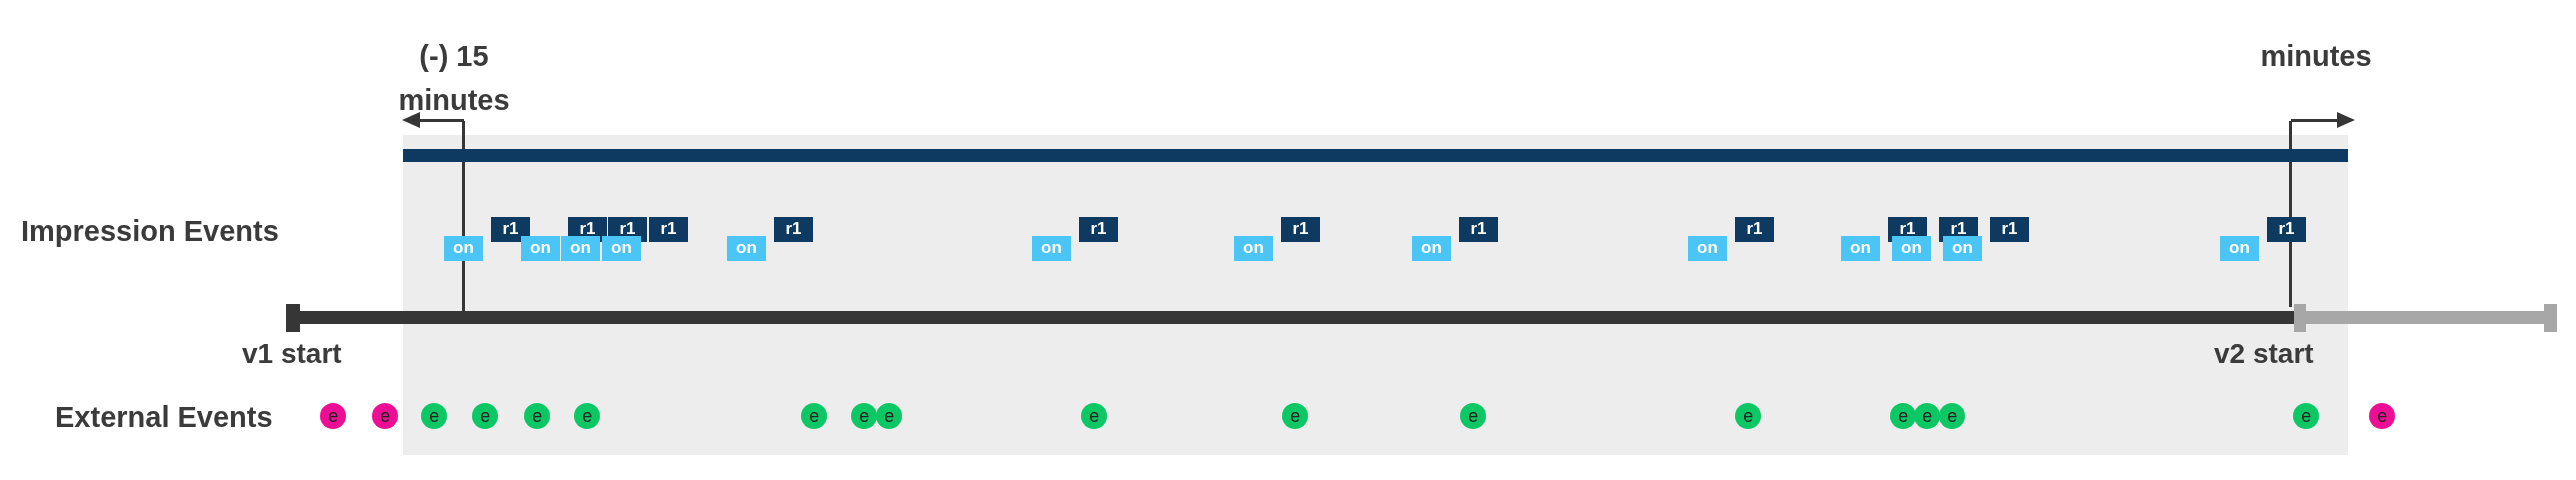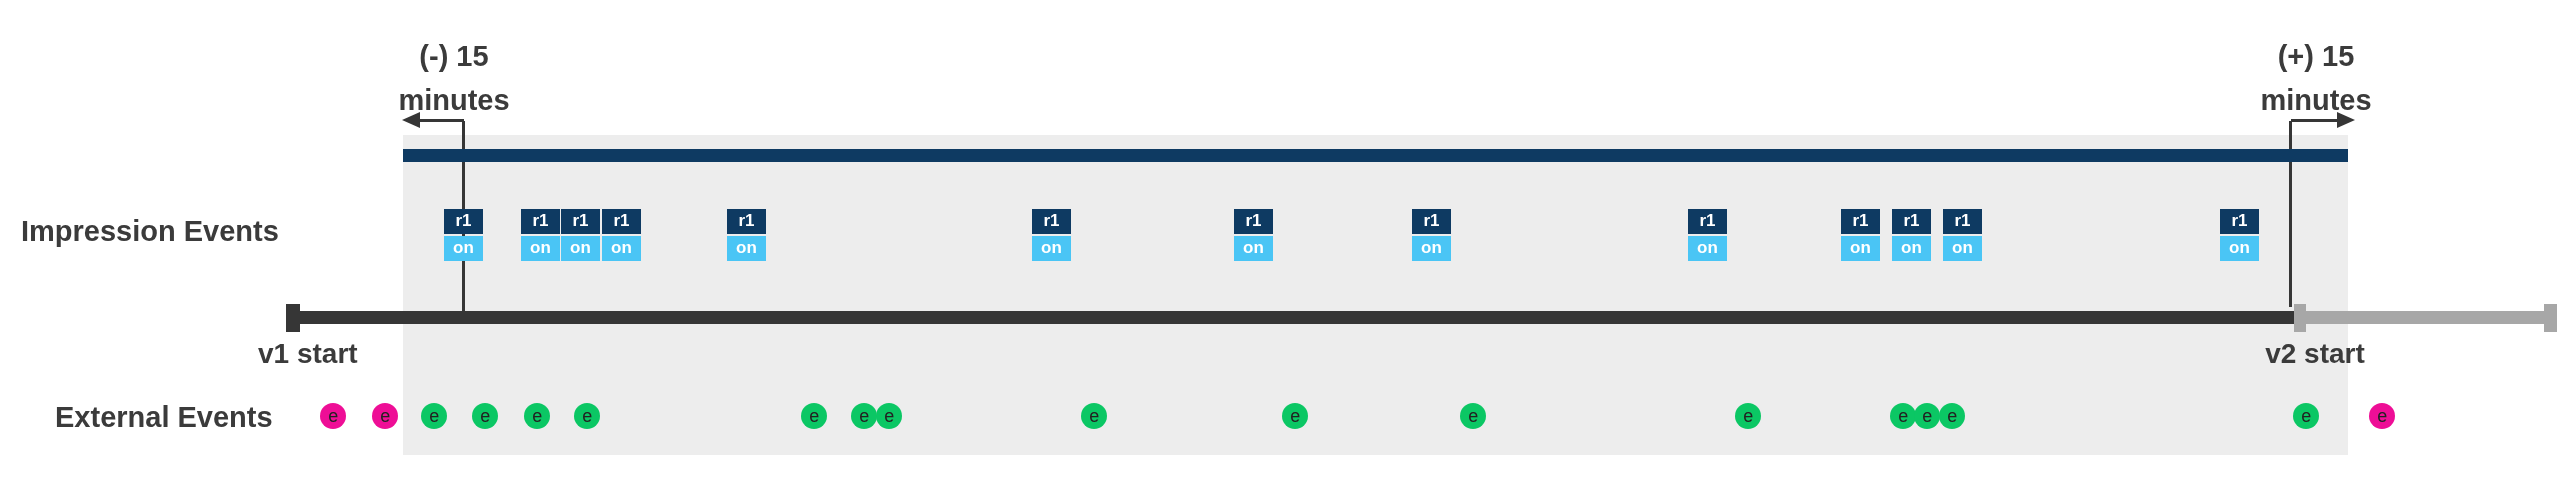--- a/index.html
+++ b/index.html
@@ -36,33 +36,33 @@
   .row-label{
     position:absolute;color:var(--text_dark);font-size:29px;font-weight:700;white-space:nowrap;
   }
   .impression-label{left:21px;top:215px;}
   .external-label{left:55px;top:401px;}
   .badge-stack{position:absolute;top:201px;width:39px;}
   .badge{
     position:absolute;left:0;width:39px;height:24.5px;
     text-align:center;line-height:24.5px;font-size:17px;font-weight:700;color:#ffffff;
   }
-  .badge.r1{top:8px;background:var(--navy);}
+  .badge.r1{top:16px;background:var(--navy);margin-left:47px;}
   .badge.on{top:35px;background:var(--sky);}
   .timeline-dark{position:absolute;left:288px;top:311px;width:2006px;height:13.2px;background:var(--line_dark);}
   .timeline-gray{position:absolute;left:2306px;top:311px;width:239px;height:13.2px;background:var(--gray_line);}
   .tick{position:absolute;top:304px;height:28px;}
   .tick-v1{left:286px;width:14px;background:var(--line_dark);}
   .tick-v2{left:2294px;width:12.3px;background:var(--gray_line);}
   .tick-end{left:2544px;width:13.2px;background:var(--gray_line);}
   .v-label{
-    position:absolute;top:338px;color:var(--text_dark);font-size:28px;font-weight:700;white-space:nowrap;margin-left:16px;
+    position:absolute;top:338px;color:var(--text_dark);font-size:28px;font-weight:700;white-space:nowrap;
   }
   .v1-label{left:242px;}
-  .v2-label{left:2214px;width:170px;text-align:center;}
+  .v2-label{left:2214px;width:170px;text-align:left;}
   .dot{
     position:absolute;top:403px;width:26.4px;height:26.4px;border-radius:50%;
     text-align:center;line-height:26.4px;font-size:18px;font-weight:400;color:var(--dot_text);
   }
   .dot.green{background:var(--green);}
   .dot.magenta{background:var(--magenta);}
 </style>
 </head>
 <body>
 
@@ -74,21 +74,20 @@
   <div class="navy-bar"></div>
 
   <div class="annot annot-left">
     <div>(-) 15</div>
     <div>minutes</div>
   </div>
   <div class="harrow harrow-left"></div>
   <div class="tri tri-left"></div>
 
   <div class="annot annot-right">
-    <div>(+) 15</div>
     <div>minutes</div>
   </div>
   <div class="harrow harrow-right"></div>
   <div class="tri tri-right"></div>
 
   <div class="row-label external-label">External Events</div>
   <div class="row-label impression-label">Impression Events</div>
 
   <div id="badge-layer">
       <div class="badge-stack" style="left: 444px;">

